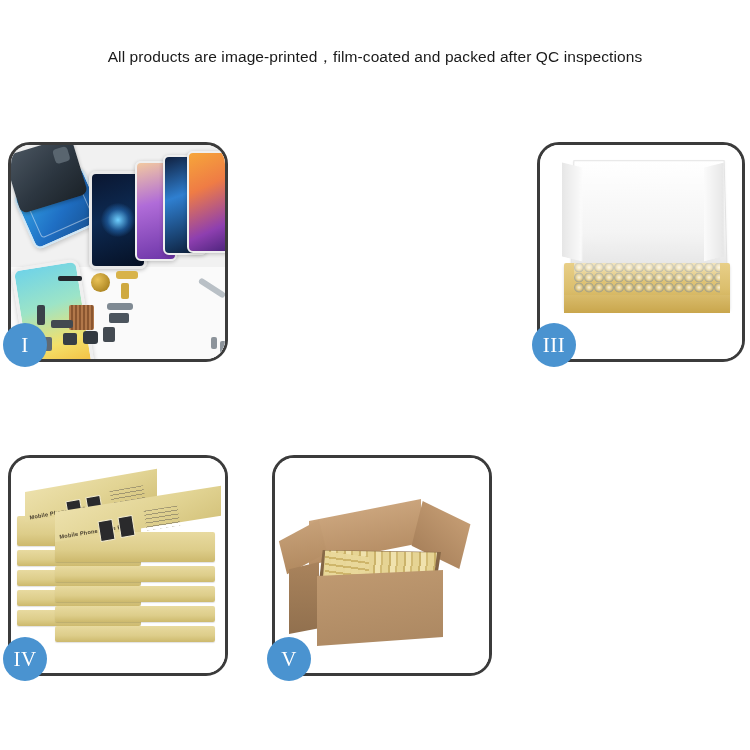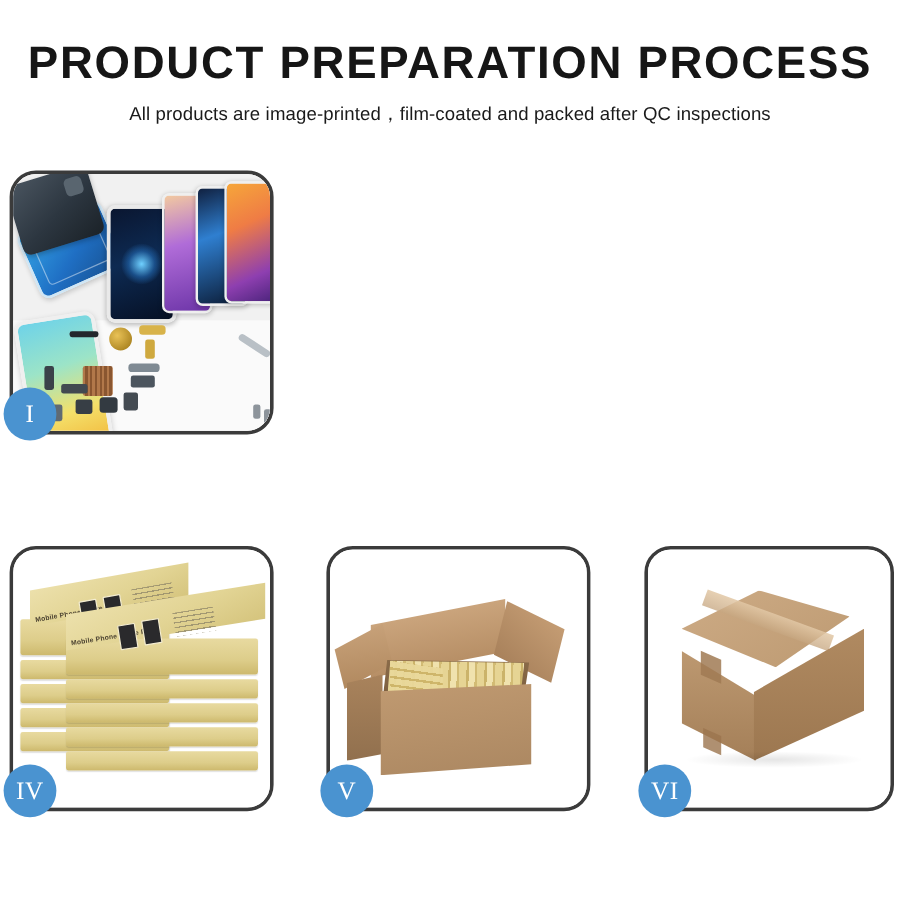--- a/index.html
+++ b/index.html
@@ -355,21 +355,20 @@
   }
   .s-shadow{
     position:absolute;left:30px;top:168px;width:150px;height:14px;
     background:radial-gradient(ellipse at 50% 50%,rgba(0,0,0,.10),rgba(0,0,0,0) 70%);
   }
 </style>
 </head>
 <body>
 
 <div class="header">
-  <h1 class="title">PRODUCT PREPARATION PROCESS</h1>
   <p class="subtitle">All products are image-printed，film-coated and packed after QC inspections</p>
 </div>
 
 <div class="grid">
 
   <div class="panel p1">
     <div class="inner">
       <div class="scene1">
         <div class="strip-white"></div>
         <div class="ph ph-blue"></div>
@@ -394,20 +393,34 @@
         <div class="part pt-s7"></div>
         <div class="part pt-tool"></div>
         <div class="part pt-screw1"></div>
         <div class="part pt-screw2"></div>
       </div>
     </div>
     <div class="badge">I</div>
   </div>
 
 
+  <div class="panel p3">
+    <div class="inner">
+      <div class="scene3">
+        <div class="lid"></div>
+        <div class="lid-left"></div>
+        <div class="lid-right"></div>
+        <div class="tray"></div>
+        <div class="tray-inner"></div>
+        <div class="tray-inner-sheen"></div>
+        <div class="tray-front"></div>
+      </div>
+    </div>
+    <div class="badge">III</div>
+  </div>
 
   <div class="panel p4">
     <div class="inner">
       <div class="scene4">
 
         <div class="stackbox" style="left:6px;top:152px;width:124px;height:16px;"></div>
         <div class="stackbox" style="left:6px;top:132px;width:124px;height:16px;"></div>
         <div class="stackbox" style="left:6px;top:112px;width:124px;height:16px;"></div>
         <div class="stackbox" style="left:6px;top:92px;width:124px;height:16px;"></div>
         <div class="stackbox" style="left:6px;top:58px;width:124px;height:30px;"></div>
@@ -441,28 +454,14 @@
         <div class="c-open"></div>
         <div class="c-fill"></div>
         <div class="c-fill2"></div>
         <div class="c-side"></div>
         <div class="c-front"></div>
       </div>
     </div>
     <div class="badge">V</div>
   </div>
 
-  <div class="panel p6">
-    <div class="inner">
-      <div class="scene6">
-        <div class="s-top"></div>
-        <div class="s-tape"></div>
-        <div class="s-left"></div>
-        <div class="s-right"></div>
-        <div class="s-tab1"></div>
-        <div class="s-tab2"></div>
-        <div class="s-shadow"></div>
-      </div>
-    </div>
-    <div class="badge">VI</div>
-  </div>
 
 </div>
 
 </body></html>

